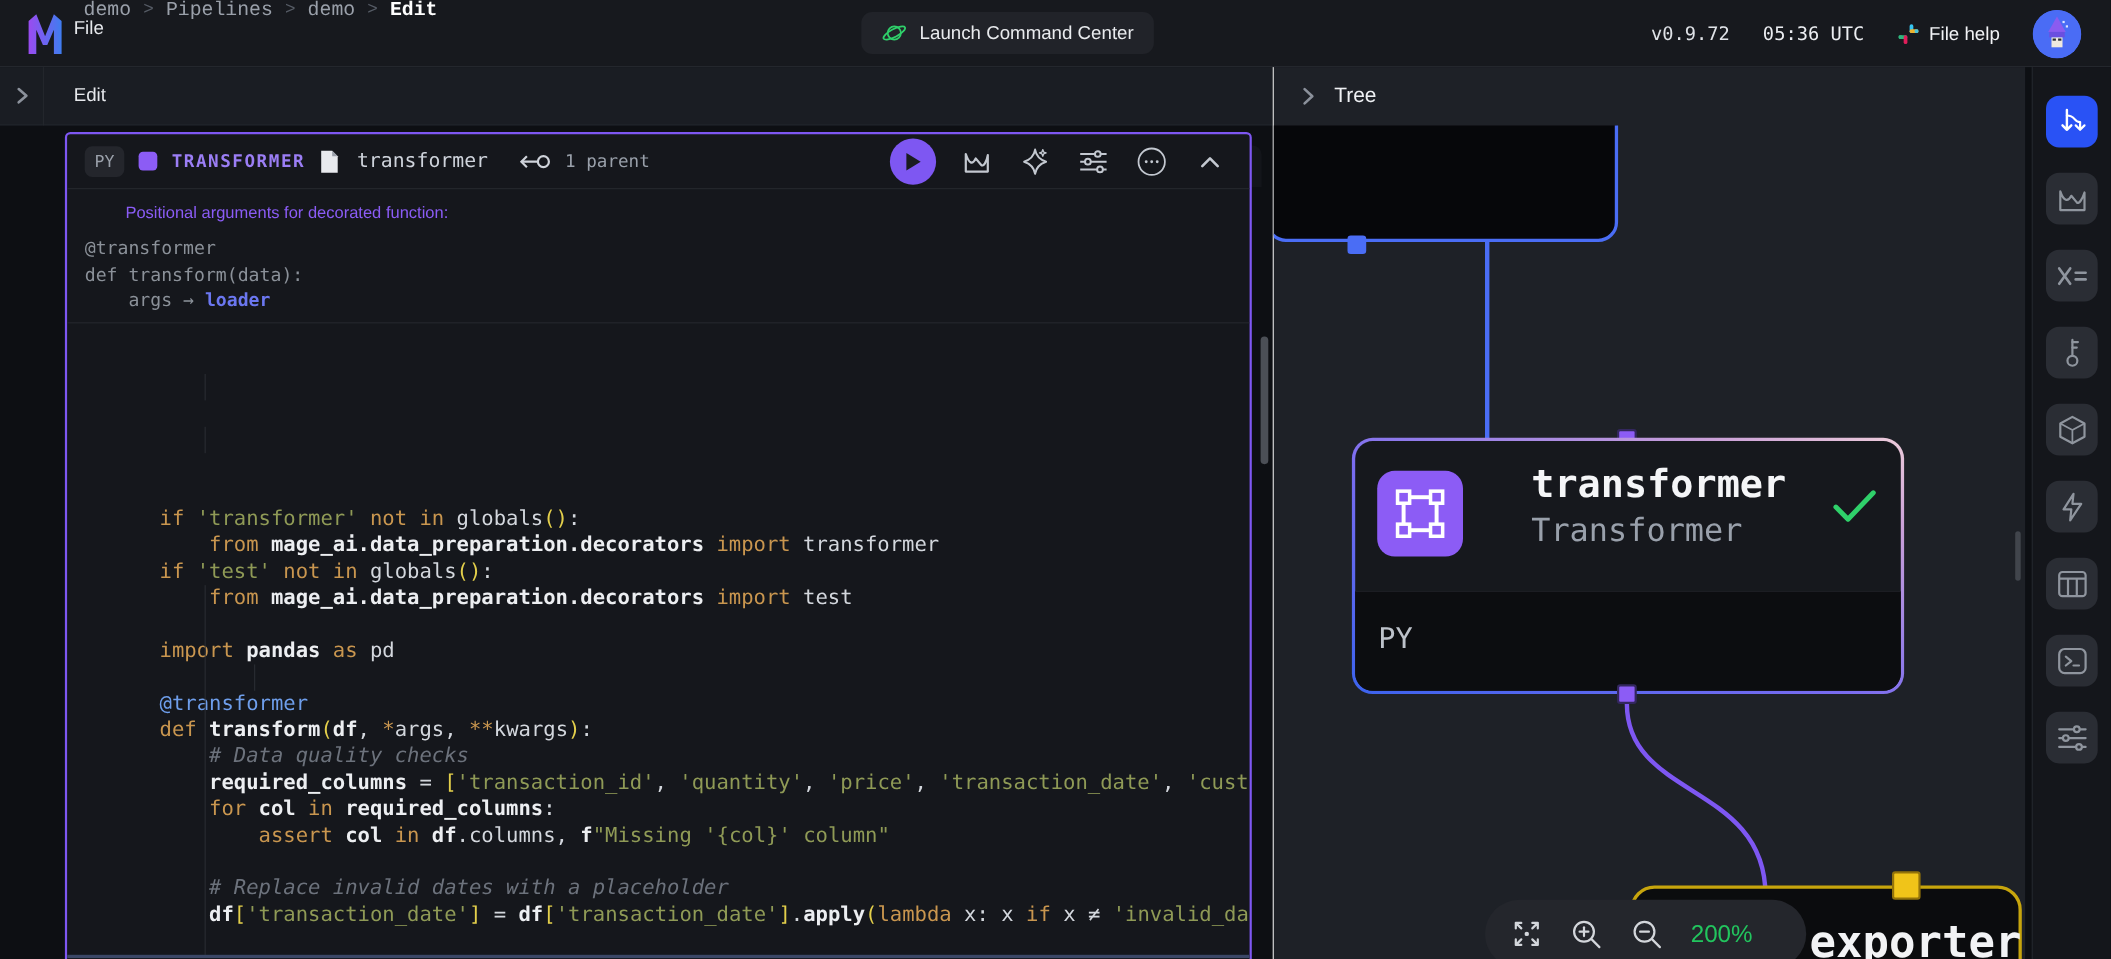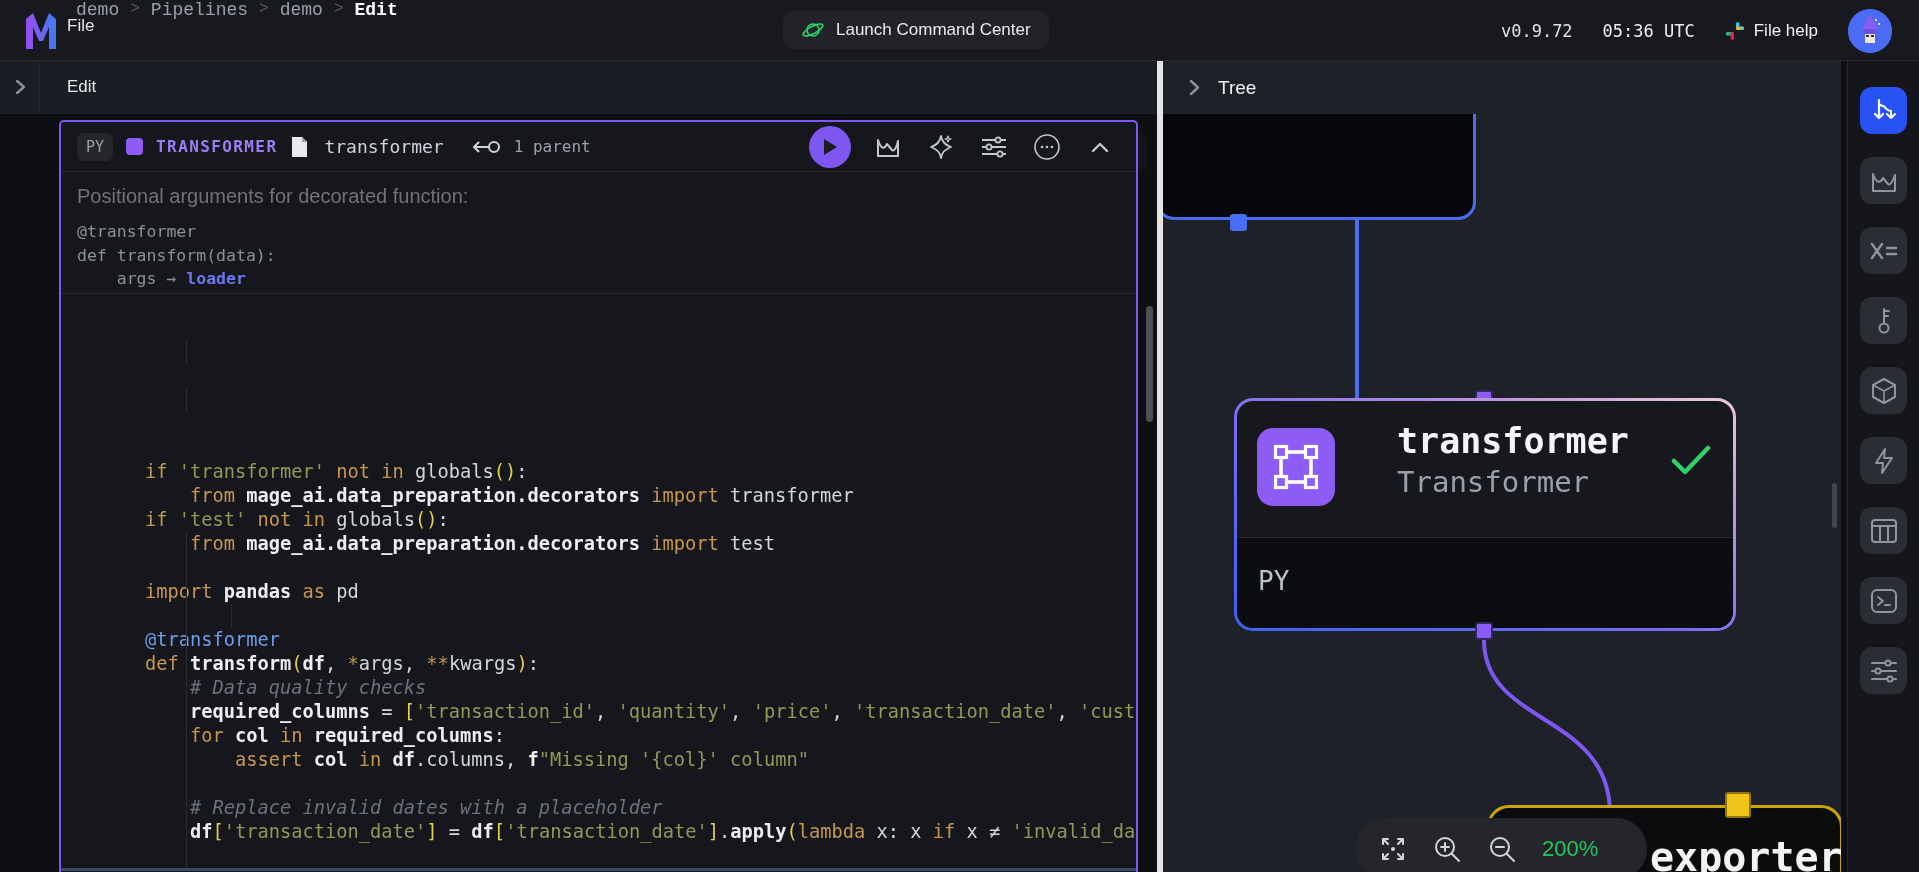--- a/index.html
+++ b/index.html
@@ -52,21 +52,21 @@
     letter-spacing:1.4px; font-weight:bold; }
   .file-name { font-family:"DejaVu Sans Mono",monospace; font-size:18px; color:#ced3db; margin-left:2px; }
   .parents-label { font-size:16px; color:#99a0aa; font-family:"DejaVu Sans Mono",monospace; }
   .hd-spacer { flex:1; }
   .hd-btn { width:40px; height:40px; background:transparent; border:none; display:flex;
     align-items:center; justify-content:center; }
   .play-btn { width:42px; height:42px; border-radius:50%; background:#7e57f2; border:none;
     display:flex; align-items:center; justify-content:center; margin-right:4px; }
 
   .block-doc { height:122px; border-bottom:1px solid #25282e; padding:13px 16px; }
-  .doc-heading { font-size:20px; color:#737373; margin-bottom:12px; }
+  .doc-heading { font-size:15px; color:#8b5cf6; margin-bottom:12px;margin-left:37px; }
   .doc-mono { font-family:"DejaVu Sans Mono",monospace; font-size:16.5px; line-height:23.5px;
     color:#8b9199; white-space:pre; }
   .doc-target { color:#6b77f0; font-weight:bold; }
 
   .block-code { position:relative; height:575px; padding:22px 0 0 84px;
     font-family:"DejaVu Sans Mono",monospace; font-size:18.7px; line-height:24px;
     white-space:pre; overflow:hidden; color:#d3d7dd; }
   .cl { height:24px; }
   .t-kw { color:#c9964f; }
   .t-str { color:#8f9a56; }
@@ -76,21 +76,21 @@
   .t-b1 { color:#e3cf4b; }
   .t-dec { color:#6e9eeb; }
   .indent-guide { position:absolute; width:1px; background:#2a2d33; }
   .block-bottom-line { position:absolute; left:0; right:0; top:746px; height:3px; background:#3b4766; }
 
   .ed-scrollbar { position:absolute; left:1146px; top:306px; width:7px; height:116px;
     background:#4b4f56; border-radius:4px; }
 
   
   .tree { position:absolute; left:1157px; top:61px; width:684px; height:811px;
-    background:#1e2127; border-left:6px solid #e5e5e5; }
+    background:#1e2127; border-left:1px solid #e5e5e5; }
   .tree-header { height:53px; display:flex; align-items:center; gap:17px; padding-left:25px; }
   .tree-title { font-size:19px; color:#eef0f3; }
   .tree-canvas { position:absolute; left:0; top:53px; right:0; bottom:0; overflow:hidden; }
   .edges { position:absolute; inset:0; }
   .node-top { position:absolute; left:-7px; top:-36px; width:320px; height:142px;
     background:#06070a; border:3px solid #4a6df5; border-radius:18px; }
   .conn { position:absolute; border-radius:3px; }
   .conn-blue { width:17px; height:17px; background:#4a6df5; left:67px; top:100px; }
   .conn-purple { width:18px; height:18px; background:#8c5cf5; border:2px solid #33275e; }
   .conn-yellow { width:26px; height:26px; background:#f0c419; border:2px solid #93730a; left:562px; top:678px; }

